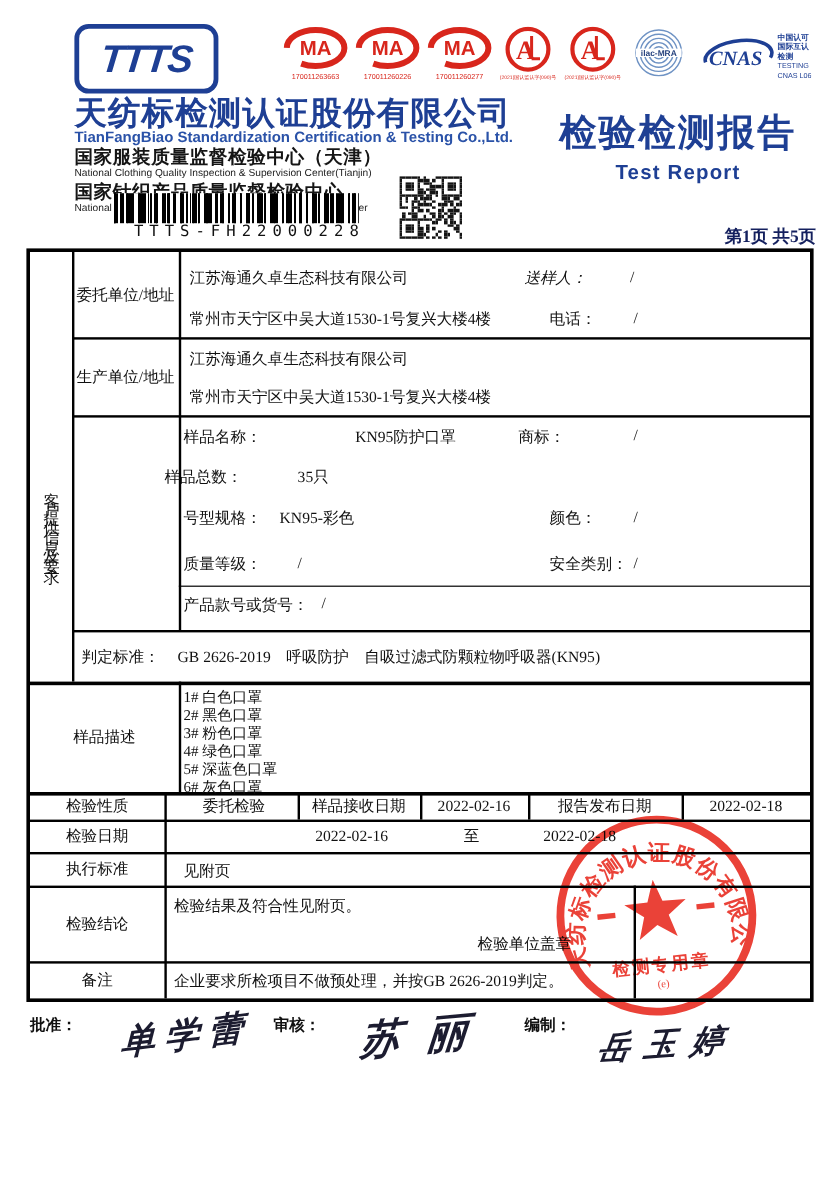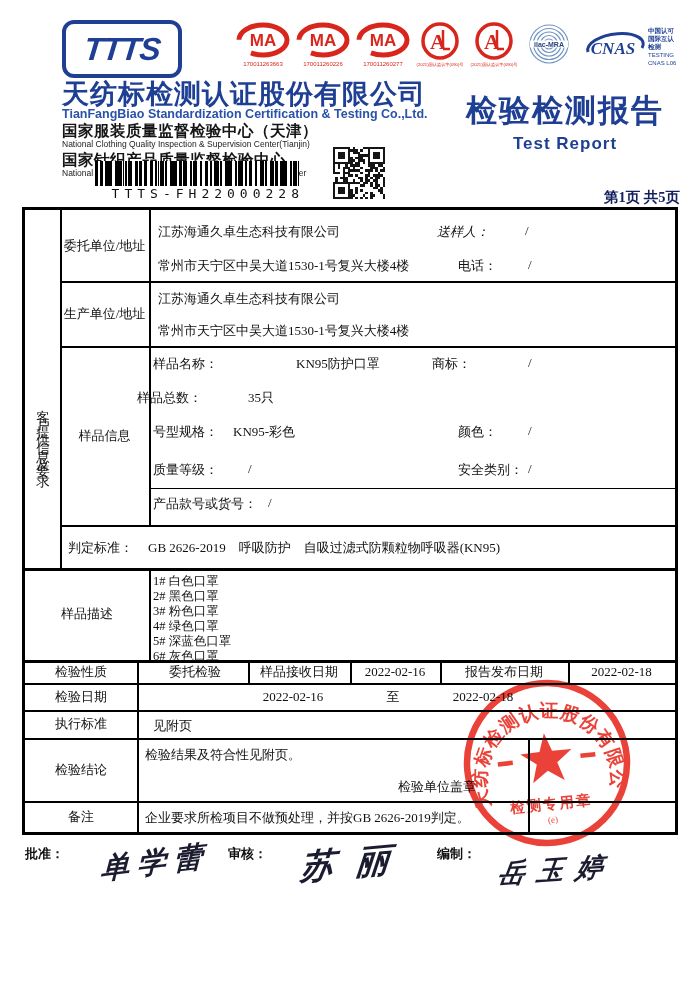--- a/index.html
+++ b/index.html
@@ -599,21 +599,20 @@
     <div class="t" style="left:412px;top:13px;font-style:italic;">送样人：</div>
     <div class="t" style="left:500px;top:13px;">/</div>
     <div class="t" style="left:133px;top:47px;">常州市天宁区中吴大道1530-1号复兴大楼4楼</div>
     <div class="t" style="left:433px;top:47px;">电话：</div>
     <div class="t" style="left:503px;top:47px;">/</div>
 
     <div class="cell" style="left:35px;top:71px;width:89px;height:65px;font-size:13px;">生产单位/地址</div>
     <div class="t" style="left:133px;top:80px;">江苏海通久卓生态科技有限公司</div>
     <div class="t" style="left:133px;top:112px;">常州市天宁区中吴大道1530-1号复兴大楼4楼</div>
 
-    <div class="cell" style="left:35px;top:136px;width:89px;height:179px;font-size:13px;">样品信息</div>
     <div class="t" style="left:128px;top:145px;">样品名称：</div>
     <div class="t" style="left:223px;top:145px;margin-left:48px;">KN95防护口罩</div>
     <div class="t" style="left:407px;top:145px;">商标：</div>
     <div class="t" style="left:503px;top:145px;">/</div>
     <div class="t" style="left:112px;top:179px;">样品总数：</div>
     <div class="t" style="left:223px;top:179px;">35只</div>
     <div class="t" style="left:128px;top:213px;">号型规格：</div>
     <div class="t" style="left:208px;top:213px;">KN95-彩色</div>
     <div class="t" style="left:433px;top:213px;">颜色：</div>
     <div class="t" style="left:503px;top:213px;">/</div>

